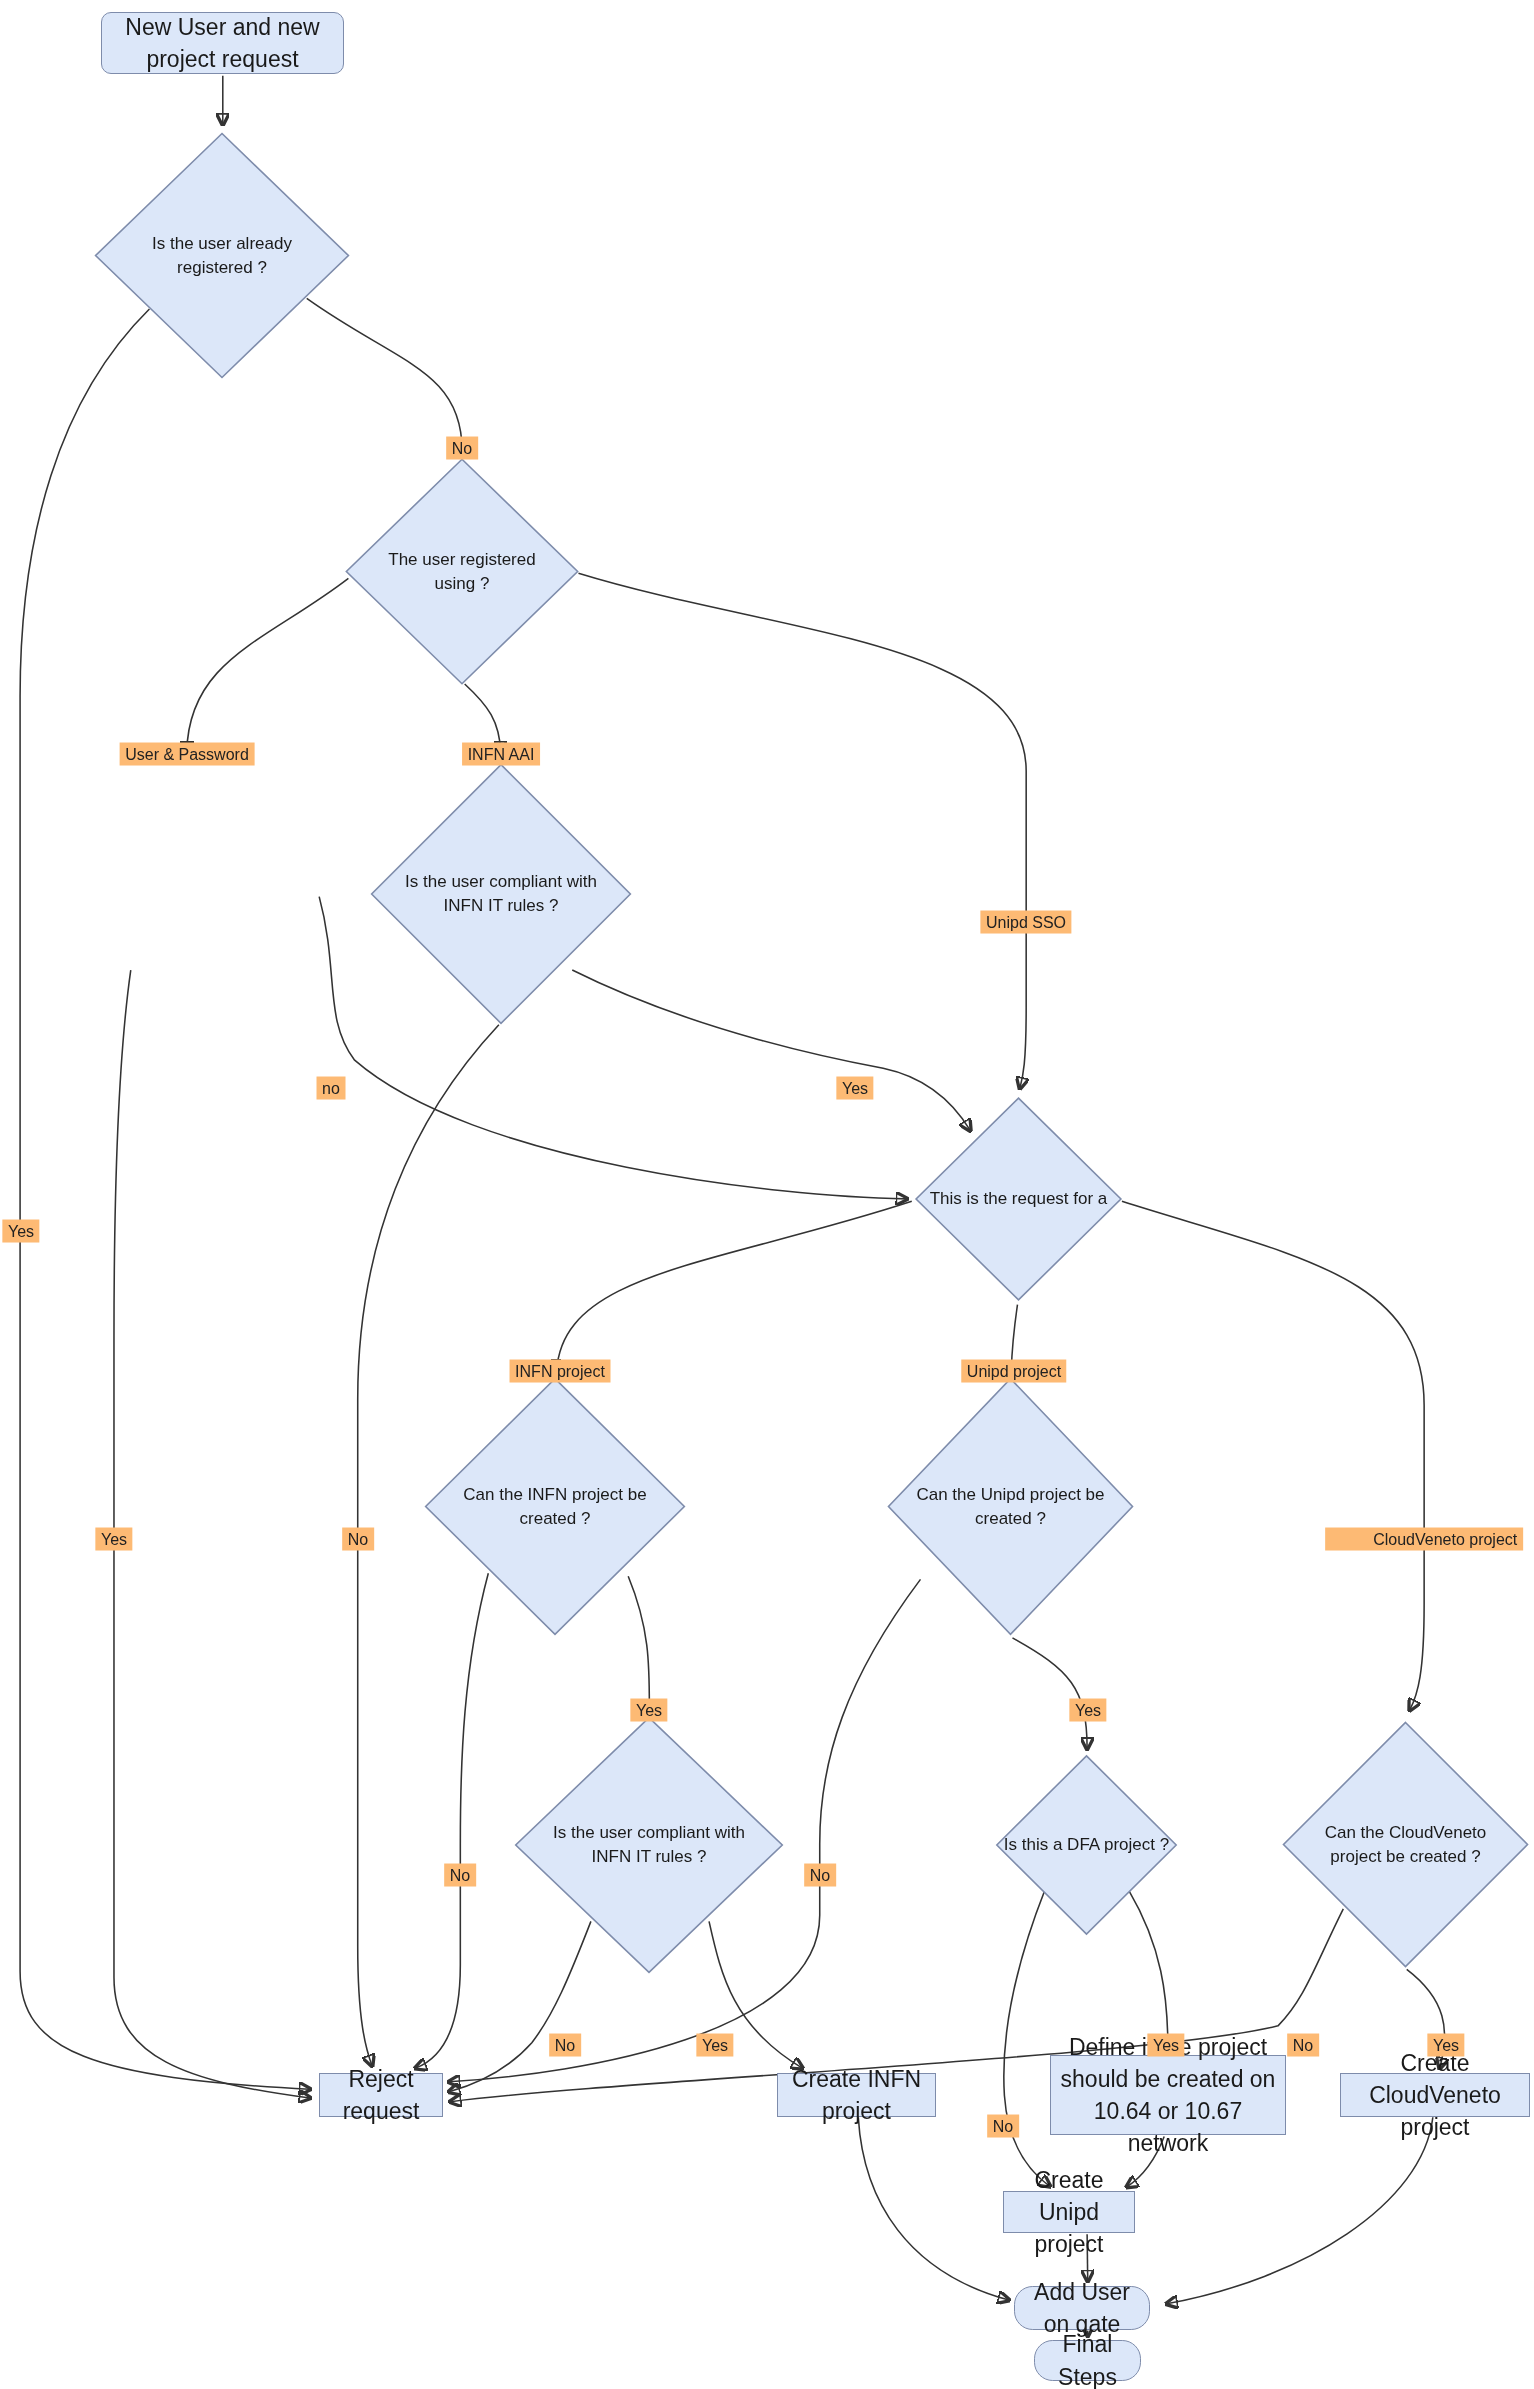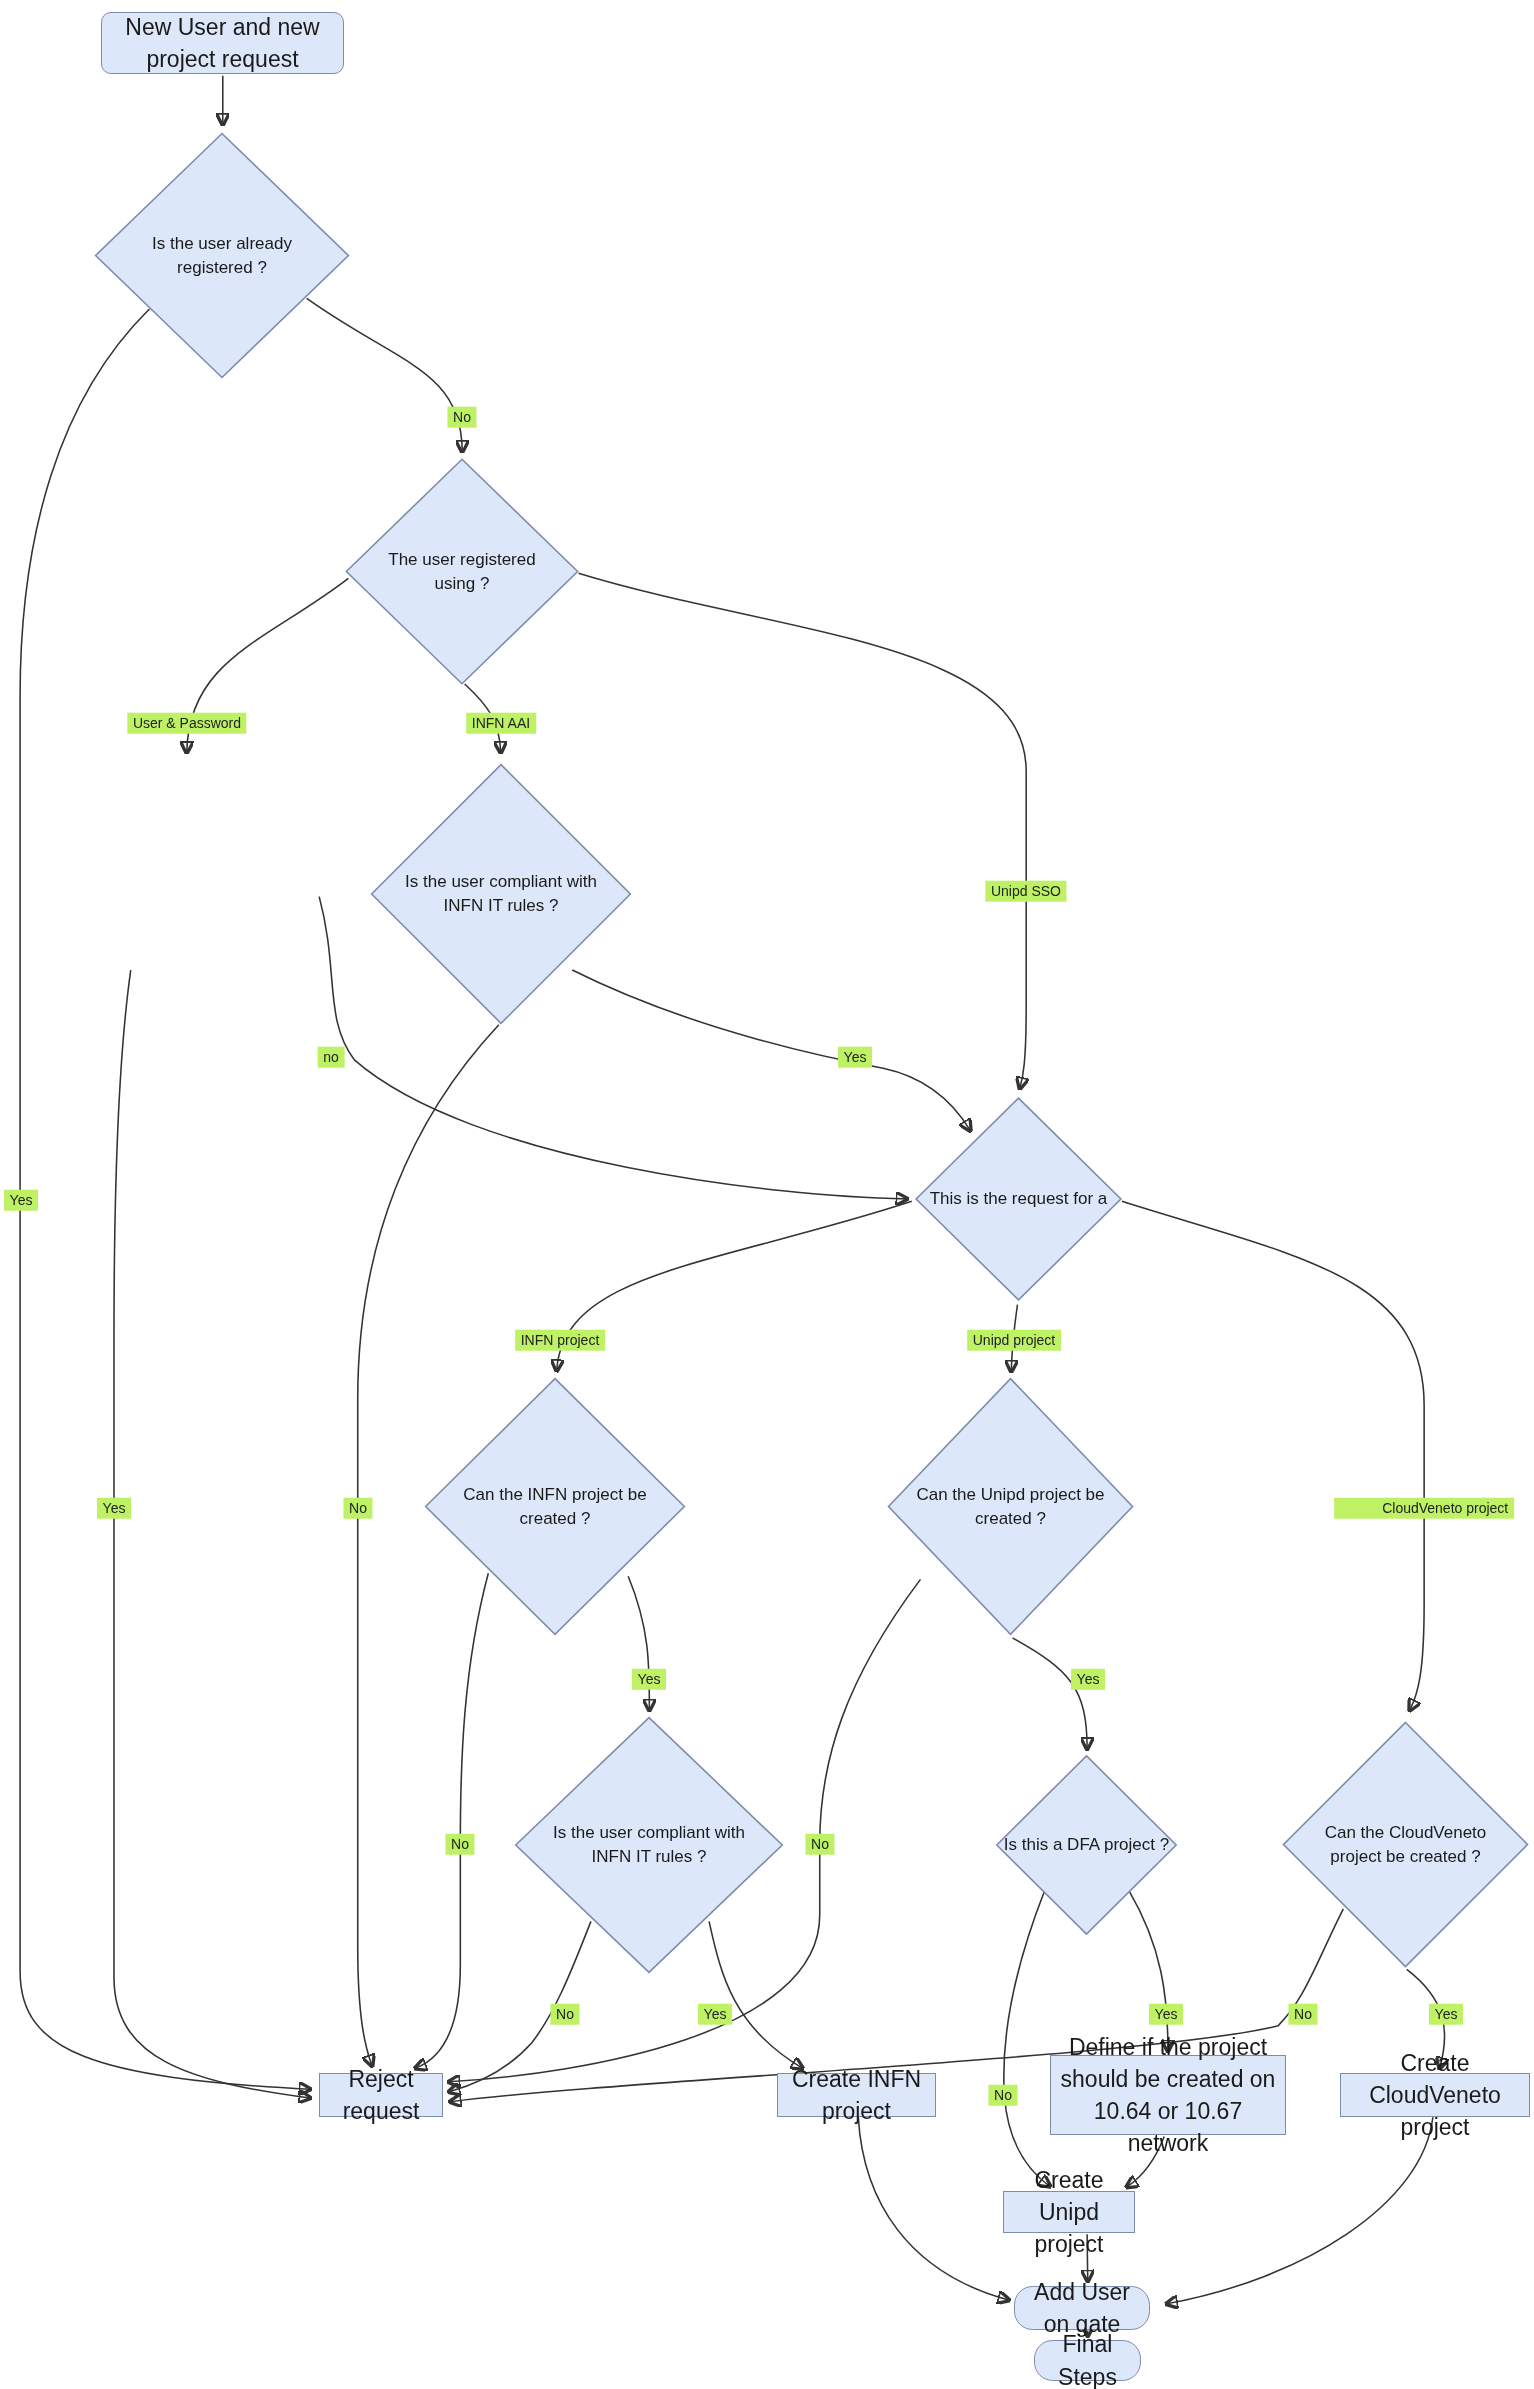--- a/index.html
+++ b/index.html
@@ -38,27 +38,28 @@
     background:#dce7f9;
     border:1.2px solid #7e8cab;
     box-sizing:border-box;
     padding:3.7px 8.7px;
   }
   .rounded{border-radius:18.7px;}
   .slightround{border-radius:10px;}
   .elabel{
     position:absolute;
     transform:translate(-50%,-50%);
-    background:#bef264;
+    background:#fdba74;
     color:#222222;
-    font-size:14px;
+    font-size:16px;
     line-height:1.2;
     padding:1.9px 5.6px;
     white-space:nowrap;
     z-index:3;
+    margin-top:31px;
   }
 </style>
 </head>
 <body>
 
 <div class="canvas">
 
   <svg class="edges" xmlns="http://www.w3.org/2000/svg" viewBox="0 0 2468 3842" width="1535" height="2389">
     <defs>
       <marker id="arrow" viewBox="0 0 10 10" refX="8.5" refY="5" markerWidth="8.5" markerHeight="8.5" orient="auto-start-reverse">

